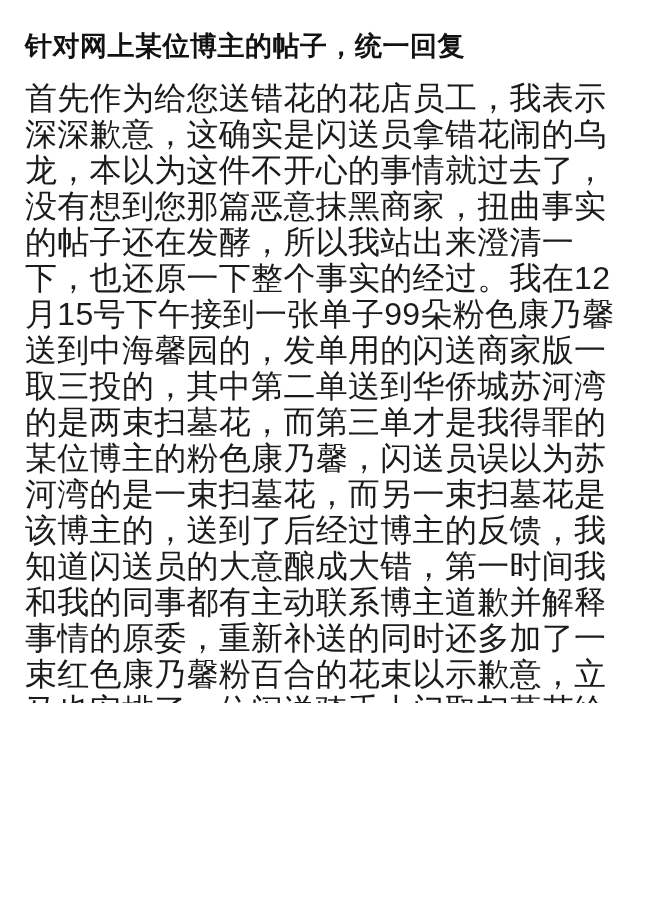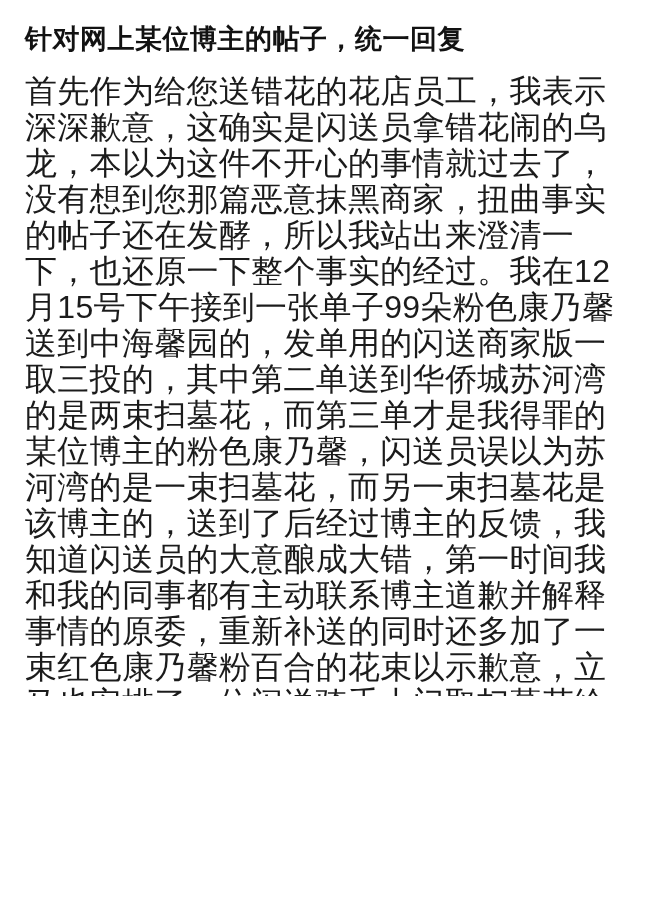--- a/index.html
+++ b/index.html
@@ -8,20 +8,21 @@
     background: #ffffff;
   }
   .page {
     width: 645px;
     height: 696px;
     box-sizing: border-box;
     background: #ffffff;
     padding: 20px 25px 0 25px;
     overflow: hidden;
     font-family: "Liberation Sans", "DejaVu Sans", sans-serif;
+    margin-top: 7px;
   }
   .post-title {
     margin: 0 0 15px 0;
     font-size: 27px;
     line-height: 38px;
     font-weight: 700;
     color: #121212;
     letter-spacing: 0.5px;
   }
   .post-body {

